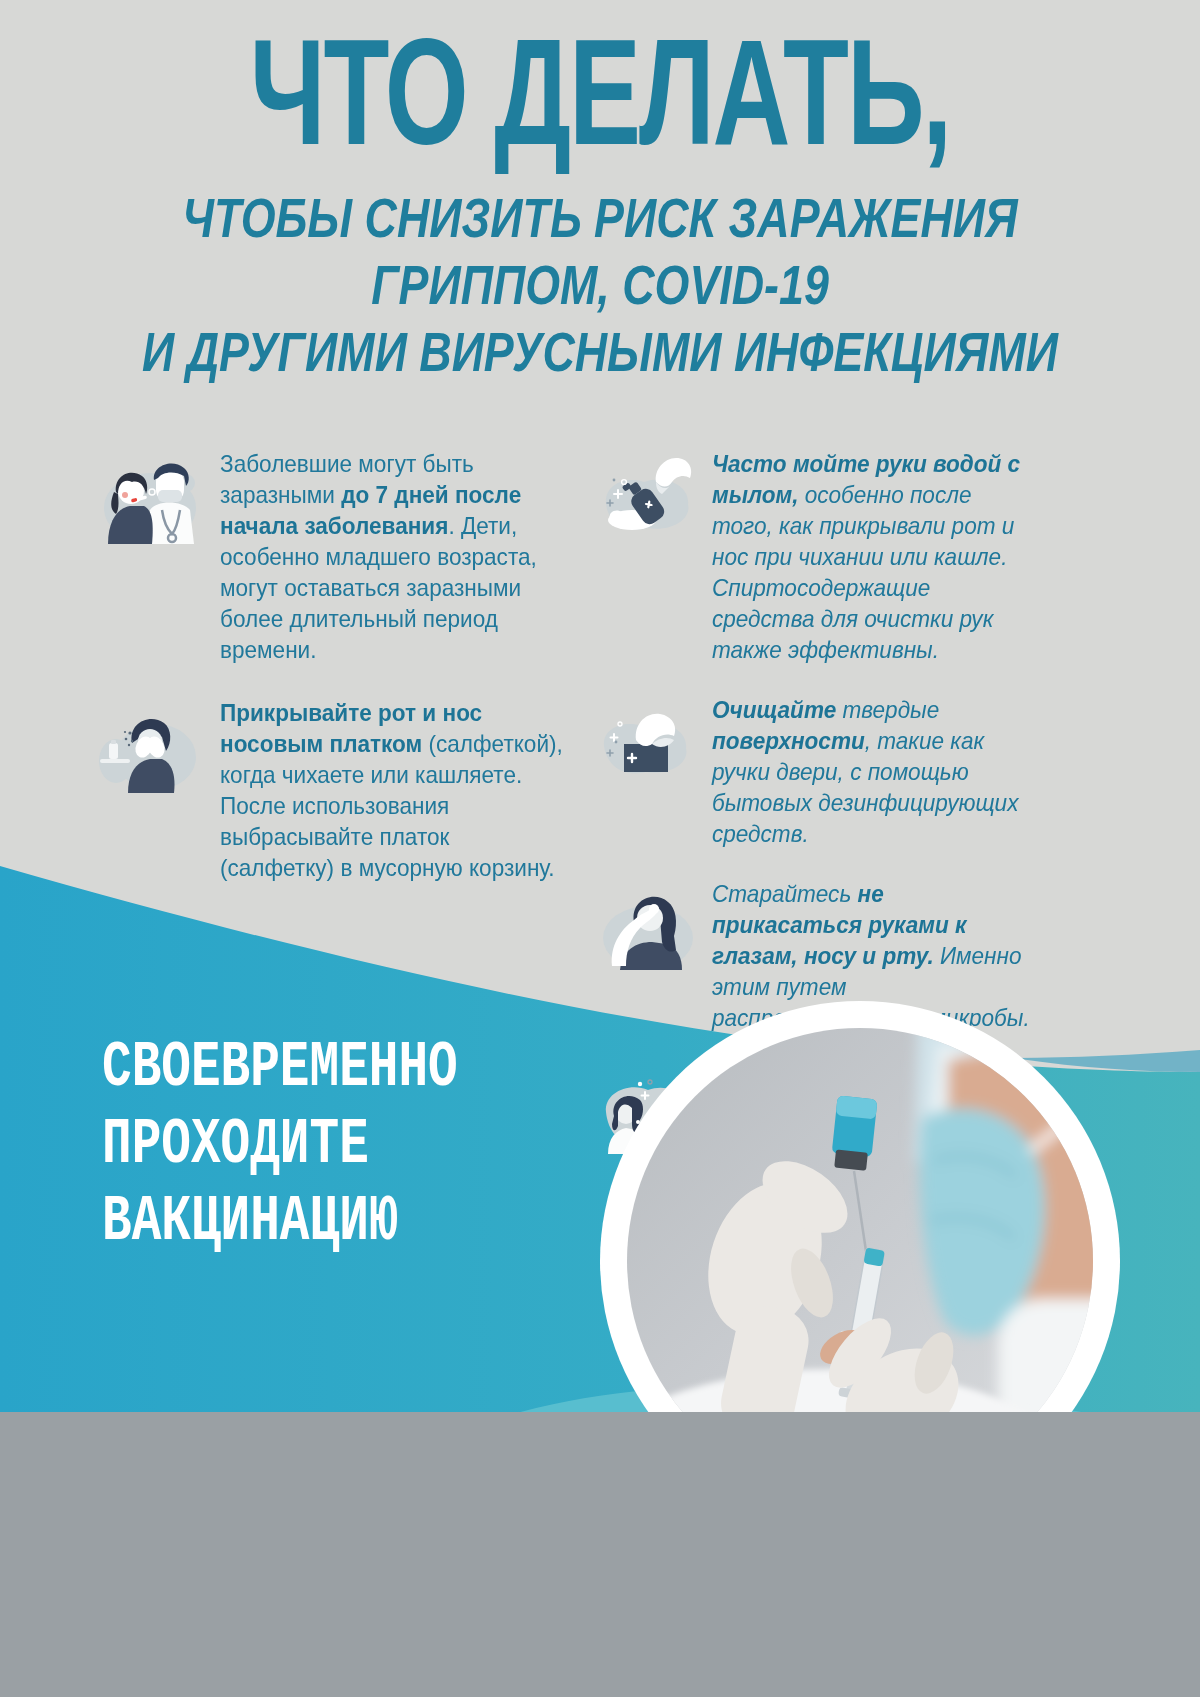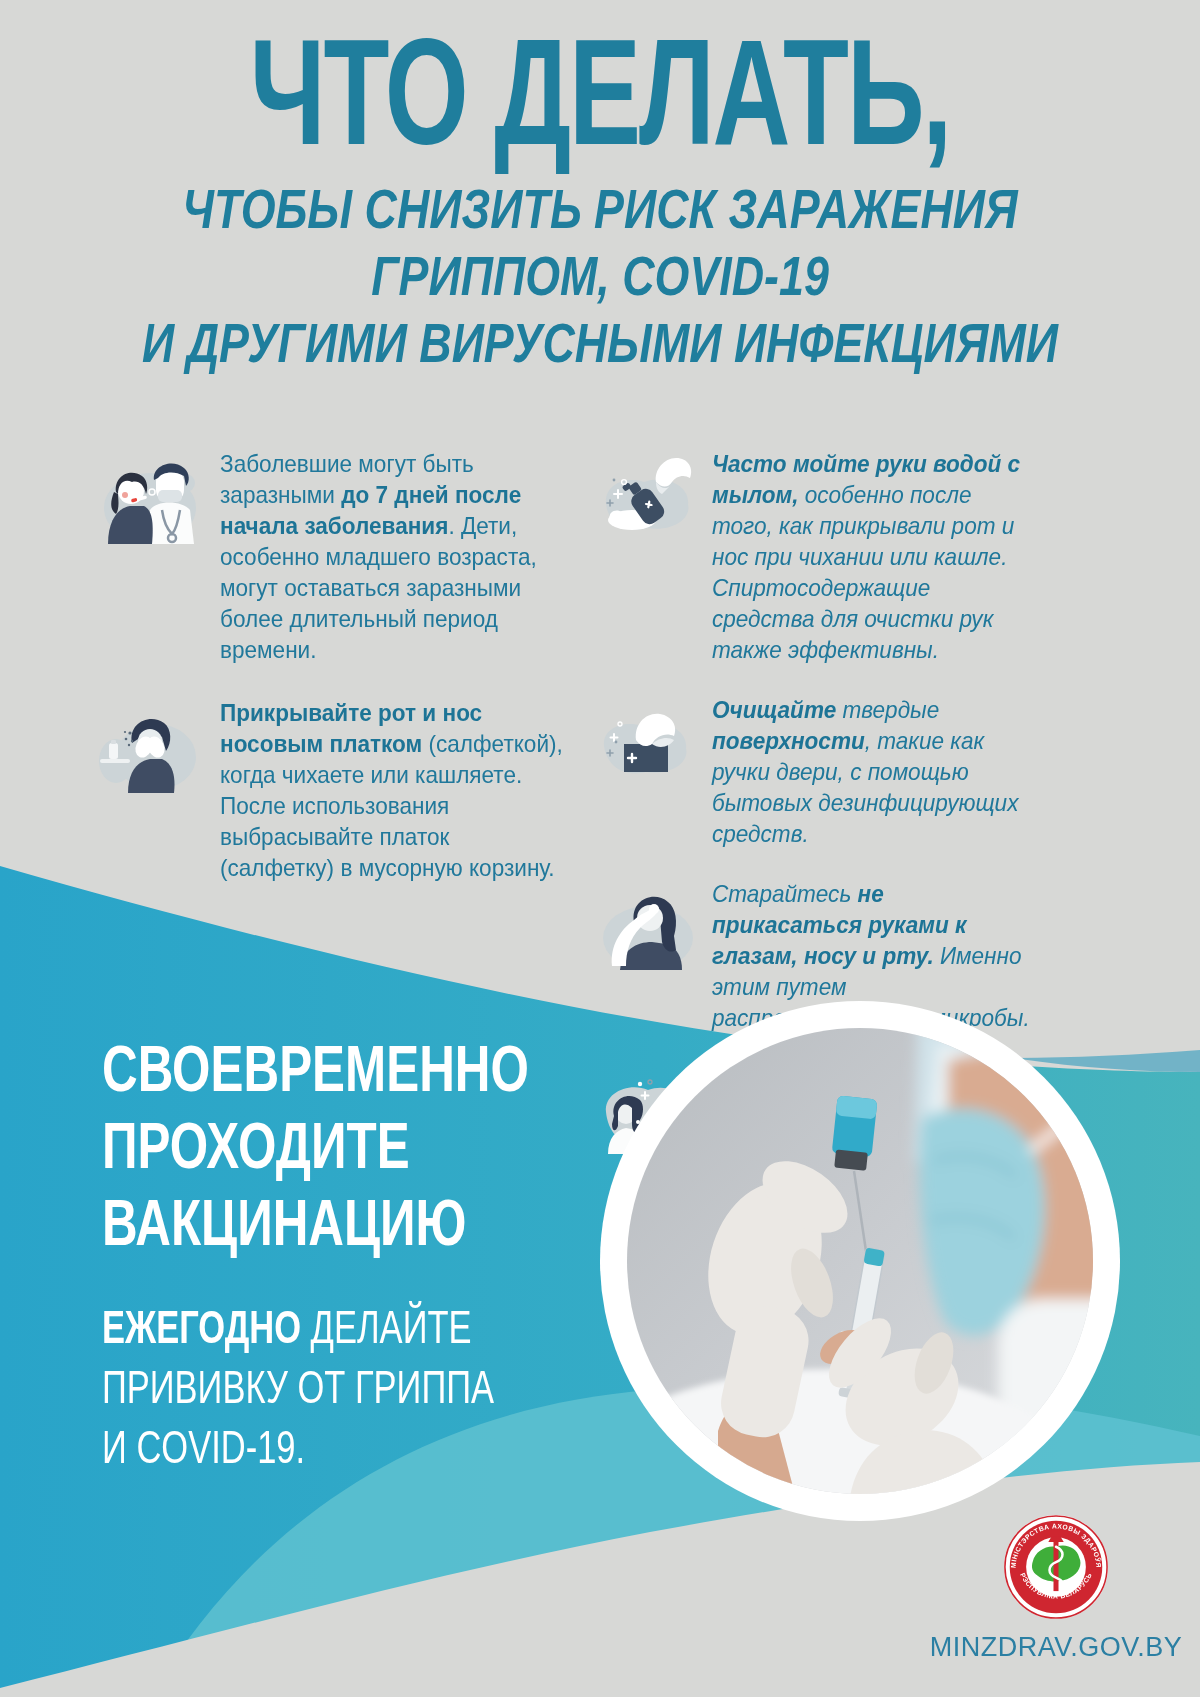--- a/index.html
+++ b/index.html
@@ -1,27 +1,27 @@
 <!DOCTYPE html>
 <html><head>
 <meta charset="utf-8">
 <style>
   html,body{margin:0;padding:0;background:#9aa0a4;}
   .poster{
-    position:relative;width:1200px;height:1697px;margin:0 auto;
+    position:relative;width:1200px;height:1412px;margin:0 auto;
     background:#d7d8d6;overflow:hidden;
     font-family:"Liberation Sans","DejaVu Sans",sans-serif;
   }
   
   .header{position:absolute;top:22px;left:0;right:0;text-align:center;z-index:2;}
   .title{
     margin:0;font-size:150px;line-height:140px;font-weight:700;color:#1f7e9d;
     letter-spacing:-3px;transform:scaleX(.72);transform-origin:center top;white-space:nowrap;
   }
-  .subtitle{margin-top:13px;}
+  .subtitle{margin-top:22px;}
   .subtitle-line{
     display:block;font-size:56px;line-height:67px;font-weight:700;font-style:italic;
     color:#1f7e9d;transform:scaleX(.8);transform-origin:center top;white-space:nowrap;
   }
   
   .tips-col{position:absolute;top:448px;z-index:2;}
   .tips-col.left{left:98px;width:490px;}
   .tips-col.right{left:596px;width:460px;}
   .tip{display:flex;align-items:flex-start;}
   .tips-col.left .tip{margin-bottom:32px;}
@@ -32,21 +32,21 @@
   .tip-text{
     margin:0;font-size:24px;line-height:31px;color:#20789b;
     transform:scaleX(.94);transform-origin:left top;
   }
   .tips-col.left .tip-text{width:380px;}
   .tips-col.right .tip-text{width:345px;}
   .tip-text b{font-weight:700;color:#1d7496;}
   
   .waves{position:absolute;left:0;top:0;z-index:1;}
   
-  .vacc{position:absolute;left:102px;top:1030px;width:560px;z-index:3;color:#ffffff;}
+  .vacc{position:absolute;left:102px;top:1030px;width:560px;z-index:3;color:#ffffff;font-family:Liberation Mono, monospace;}
   .vacc-line{
     display:block;font-size:65px;line-height:77px;font-weight:700;
     transform:scaleX(.76);transform-origin:left top;white-space:nowrap;
   }
   .vacc-sub{margin-top:36px;}
   .vacc-sub-line{
     display:block;font-size:46px;line-height:60px;font-weight:400;
     transform:scaleX(.75);transform-origin:left top;white-space:nowrap;
   }
   .vacc-sub-line b{font-weight:700;}
@@ -232,25 +232,20 @@
         </svg>
       </div>
       <p class="tip-text"><span>Старайтесь </span><b>избегать тесных контактов с заболевшими.</b></p>
     </div>
   </div>
 
   <div class="vacc">
     <span class="vacc-line">СВОЕВРЕМЕННО</span>
     <span class="vacc-line">ПРОХОДИТЕ</span>
     <span class="vacc-line">ВАКЦИНАЦИЮ</span>
-    <div class="vacc-sub">
-      <span class="vacc-sub-line"><b>ЕЖЕГОДНО </b><span>ДЕЛАЙТЕ</span></span>
-      <span class="vacc-sub-line"><b></b><span>ПРИВИВКУ ОТ ГРИППА</span></span>
-      <span class="vacc-sub-line"><b></b><span>И COVID-19.</span></span>
-    </div>
   </div>
 
   <div class="photo">
     <svg width="520" height="520" viewBox="0 0 520 520">
       <defs>
         <clipPath id="pc">
             <circle cx="260" cy="260" r="233"></circle>
           </clipPath>
         <linearGradient id="pbg" x1="0" y1="0" x2="1" y2="1">
           <stop offset="0" stop-color="#b6babe"></stop>

